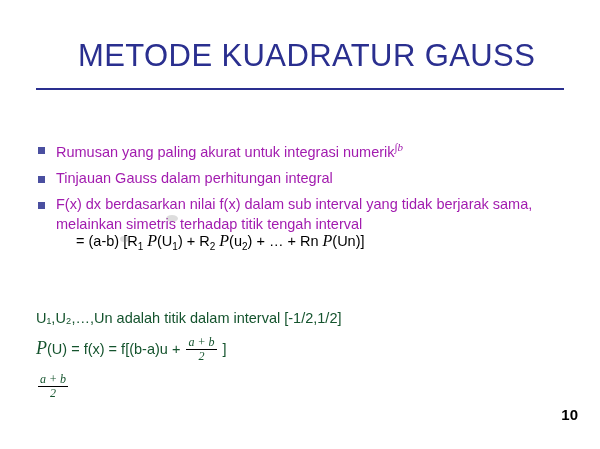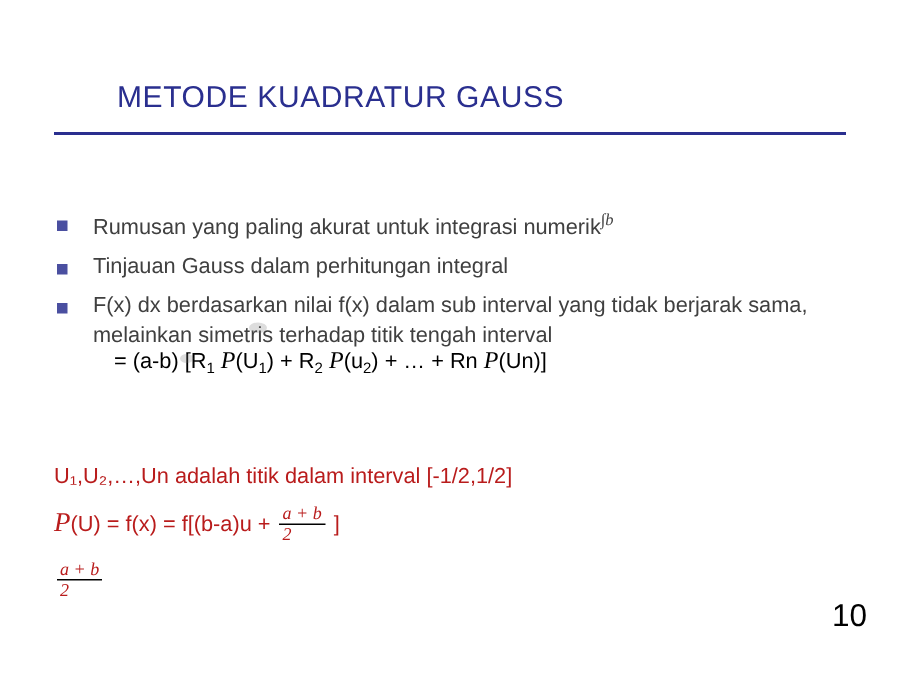--- a/index.html
+++ b/index.html
@@ -18,22 +18,22 @@
     position: absolute;
     left: 0; top: 0;
     width: 600px;
     height: 449px;
     box-sizing: border-box;
     background: #ffffff;
   }
   .title {
     position: absolute;
     left: 78px;
-    top: 54px;
-    font-size: 20px;
+    top: 38px;
+    font-size: 31px;
     color: #2a2f8f;
     letter-spacing: 0.4px;
     white-space: nowrap;
   }
   .title-rule {
     position: absolute;
     left: 36px;
     top: 88px;
     width: 528px;
     height: 2px;
@@ -53,23 +53,22 @@
   .bullet-marker {
     flex: 0 0 auto;
     width: 7px;
     height: 7px;
     background: #4a4fa0;
     margin-top: 7px;
     margin-right: 11px;
   }
   .bullet-text {
     font-size: 14.5px;
-    color: #404040;
+    color: #a21caf;
     line-height: 1.33;
-    margin-left: 6px;
   }
   .sup-int {
     font-family: "Liberation Serif", serif;
     font-size: 11px;
     font-style: italic;
     vertical-align: super;
   }
   .eq-block {
     position: absolute;
     left: 60px;
@@ -97,30 +96,30 @@
   .sub {
     font-size: 10px;
     vertical-align: sub;
   }
   .lower-block {
     position: absolute;
     left: 36px;
     top: 310px;
     width: 540px;
     font-size: 14.5px;
-    color: #b91c1c;
+    color: #14532d;
   }
   .lower-line {
     margin-bottom: 11px;
     white-space: nowrap;
   }
   .frac {
     display: inline-block;
     vertical-align: middle;
-    text-align: left;
+    text-align: center;
     font-family: "Liberation Serif", serif;
     font-style: italic;
     font-size: 12px;
     line-height: 1.05;
     margin: 0 2px;
     position: relative;
     top: -1px;
   }
   .frac .num {
     display: block;
@@ -128,22 +127,22 @@
   }
   .frac .den {
     display: block;
     border-top: 1px solid #000;
     padding: 0 2px;
   }
   .page-num {
     position: absolute;
     right: 22px;
     bottom: 26px;
-    font-size: 21px;
-    font-weight: normal;
+    font-size: 15px;
+    font-weight: bold;
     color: #000;
     margin-top: 14px;
   }
   .smudge {
     position: absolute;
     background: rgba(120,120,120,0.25);
     border-radius: 50%;
   }
 </style>
 </head>

